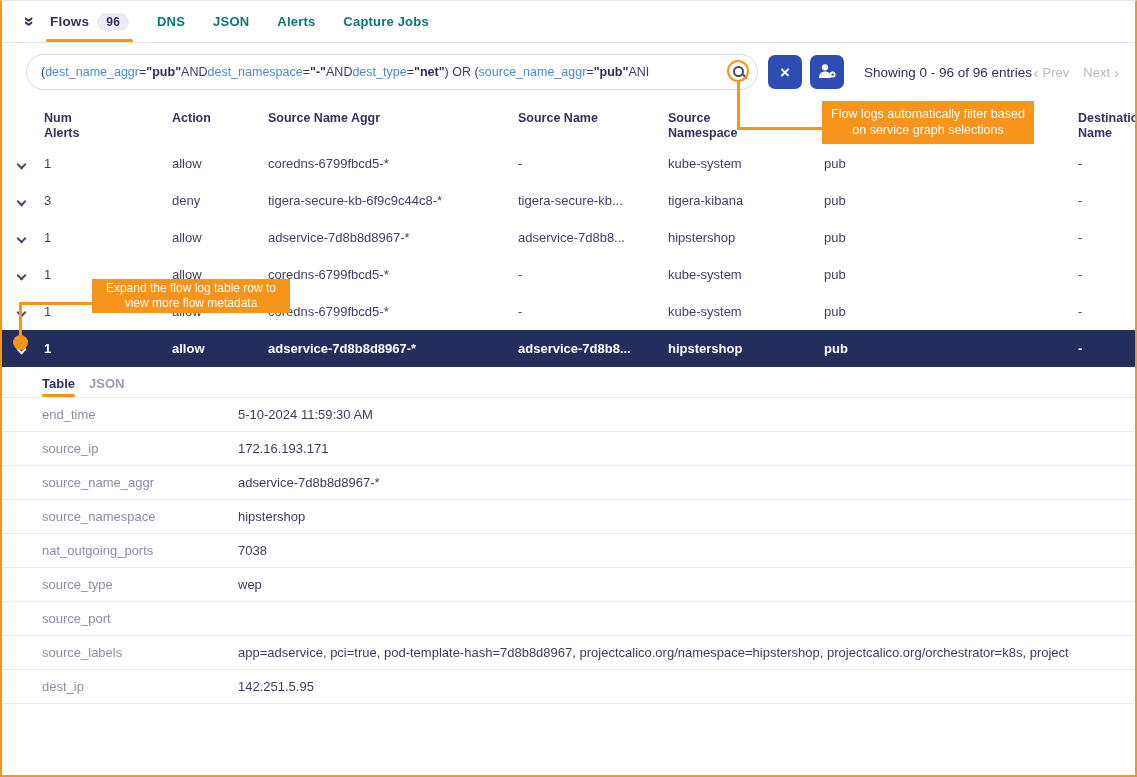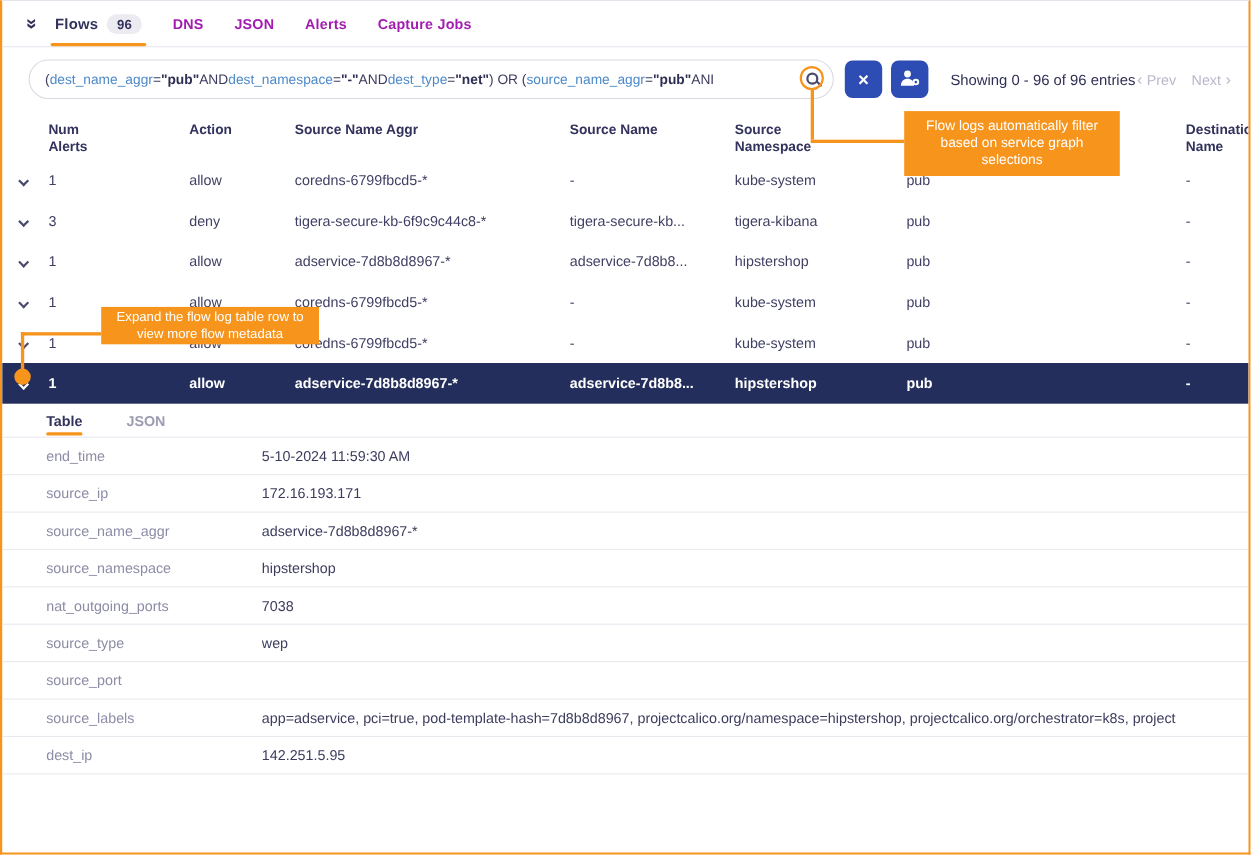--- a/index.html
+++ b/index.html
@@ -13,21 +13,21 @@
     border-left:2px solid #F6941C; border-right:2px solid #F6941C;
     border-bottom:2px solid #F6941C; border-top:1px solid #e4e4ec;
     overflow:hidden; background:#fff;
   }
 
   
   .topbar { height:42px; display:flex; align-items:stretch; border-bottom:1px solid #e6e6ee; padding-left:22px; }
   .collapse { display:flex; align-items:center; margin-right:16px; cursor:pointer; }
   .collapse .glyph { display:inline-block; transform:rotate(90deg); font-size:18px; font-weight:700; color:#32325d; }
   .tabs { display:flex; align-items:stretch; gap:28px; }
-  .tab { display:flex; align-items:center; gap:8px; position:relative; font-size:13px; font-weight:700; color:#a21caf; cursor:pointer; letter-spacing:.2px; }
+  .tab { display:flex; align-items:center; gap:8px; position:relative; font-size:13px; font-weight:700; color:#0f766e; cursor:pointer; letter-spacing:.2px; }
   .tab.active { color:#32325d; font-size:13.5px; }
   .tab.active::after { content:""; position:absolute; left:-4px; right:-4px; bottom:0; height:3px; background:#F6941C; border-radius:3px; }
   .badge { background:#ebebf1; color:#32325d; border-radius:11px; padding:2px 9px; font-size:12px; font-weight:600; }
 
   
   .filterbar { display:flex; align-items:center; padding:11px 14px 11px 24px; }
   .query-box {
     width:732px; height:36px; border:1px solid #d9d9e4; border-radius:18px;
     padding:0 34px 0 14px; display:flex; align-items:center; position:relative;
     white-space:nowrap; overflow:hidden; font-size:12.5px; color:#3c3c5e; background:#fff; cursor:text;
@@ -49,32 +49,32 @@
   .grid-row { display:grid; grid-template-columns:28px 128px 96px 250px 150px 156px 254px 1fr; padding-left:14px; }
   .thead { height:44px; align-items:start; padding-top:10px; }
   .th { font-size:12.5px; font-weight:700; color:#32325d; white-space:pre-line; line-height:15px; overflow:hidden; cursor:pointer; }
   .tr { height:37px; align-items:center; font-size:13px; color:#3f3f63; cursor:pointer; }
   .td { overflow:hidden; white-space:nowrap; padding-right:10px; }
   .chev { display:inline-block; width:7px; height:7px; border-right:2px solid #4a4a6e; border-bottom:2px solid #4a4a6e; transform:rotate(45deg); margin-left:2px; margin-top:-3px; }
   .tr.selected { background:#232e5c; color:#ffffff; font-weight:700; }
   .tr.selected .chev { border-color:#ffffff; }
 
   
-  .detail-tabs { display:flex; gap:40px; padding:8px 0 0 40px; height:30px; align-items:flex-start; }
+  .detail-tabs { display:flex; gap:14px; padding:8px 0 0 40px; height:30px; align-items:center; }
   .dtab { font-size:13px; font-weight:700; color:#9c9cb2; position:relative; padding-bottom:6px; cursor:pointer; }
   .dtab.active { color:#32325d; }
   .dtab.active::after { content:""; position:absolute; left:0; right:0; bottom:0; height:3px; background:#F6941C; border-radius:3px; }
   .kv-list { border-top:1px solid #e9e9f0; }
   .kv { display:flex; align-items:center; height:34px; border-bottom:1px solid #e9e9f0; padding-left:40px; }
   .kv .k { width:196px; flex:0 0 196px; font-size:13px; color:#8c8ca6; }
   .kv .v { flex:1; font-size:13px; color:#3c3c5e; white-space:nowrap; overflow:hidden; }
 
   
   .callout { position:absolute; background:#F6941C; color:#fff; text-align:center; font-weight:500; z-index:60; }
-  .callout.c1 { left:820px; top:100px; width:196px; padding:6px 6px; font-size:12.5px; line-height:15.5px; }
+  .callout.c1 { left:820px; top:100px; width:212px; padding:6px 6px; font-size:12.5px; line-height:15.5px; }
   .callout.c2 { left:90px; top:278px; width:198px; padding:2px 4px; font-size:12px; line-height:15px; }
   .lead { position:absolute; background:#F6941C; z-index:55; }
   .lead.v1 { left:735px; top:80px; width:2.5px; height:46px; }
   .lead.h1 { left:735px; top:126px; width:85px; height:2.5px; }
   .lead.v2 { left:17px; top:301px; width:2.5px; height:38px; }
   .lead.h2 { left:17px; top:301px; width:73px; height:2.5px; }
   .ring { position:absolute; left:725px; top:59px; width:22px; height:22px; border:2.5px solid #F6941C; border-radius:50%; z-index:60; background:transparent; }
   .dot { position:absolute; left:11px; top:334px; width:15px; height:15px; border-radius:50%; background:#F6941C; z-index:60; }
 </style>
 </head>

